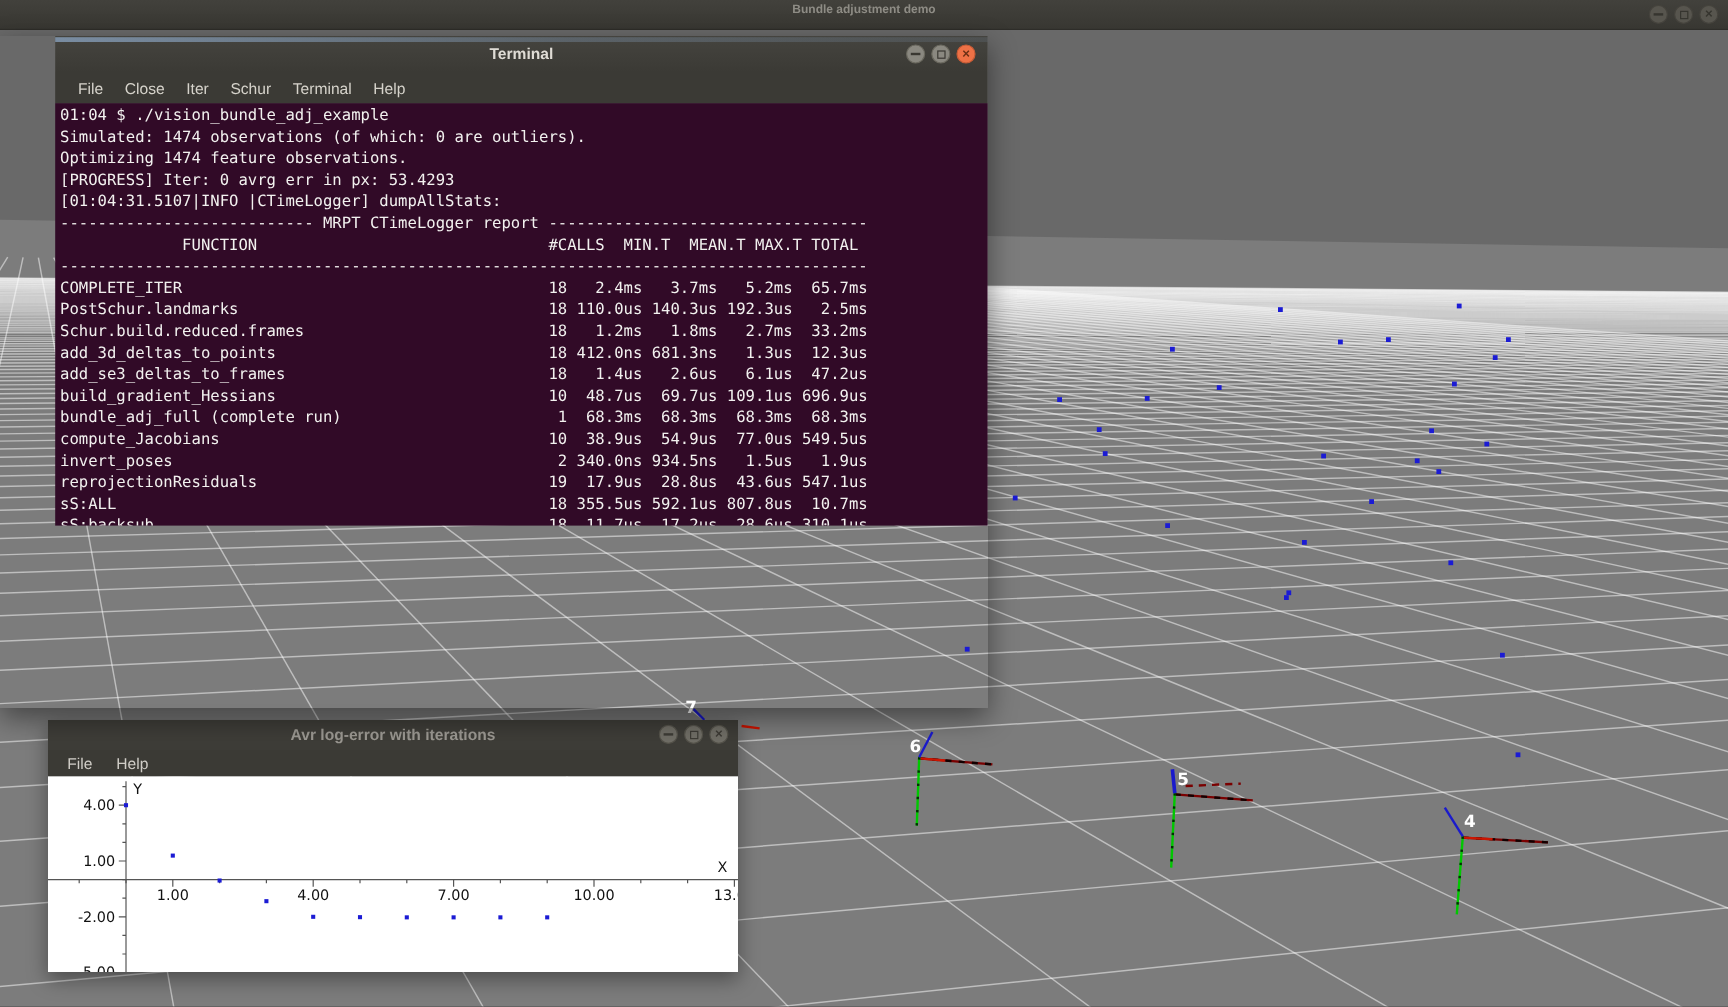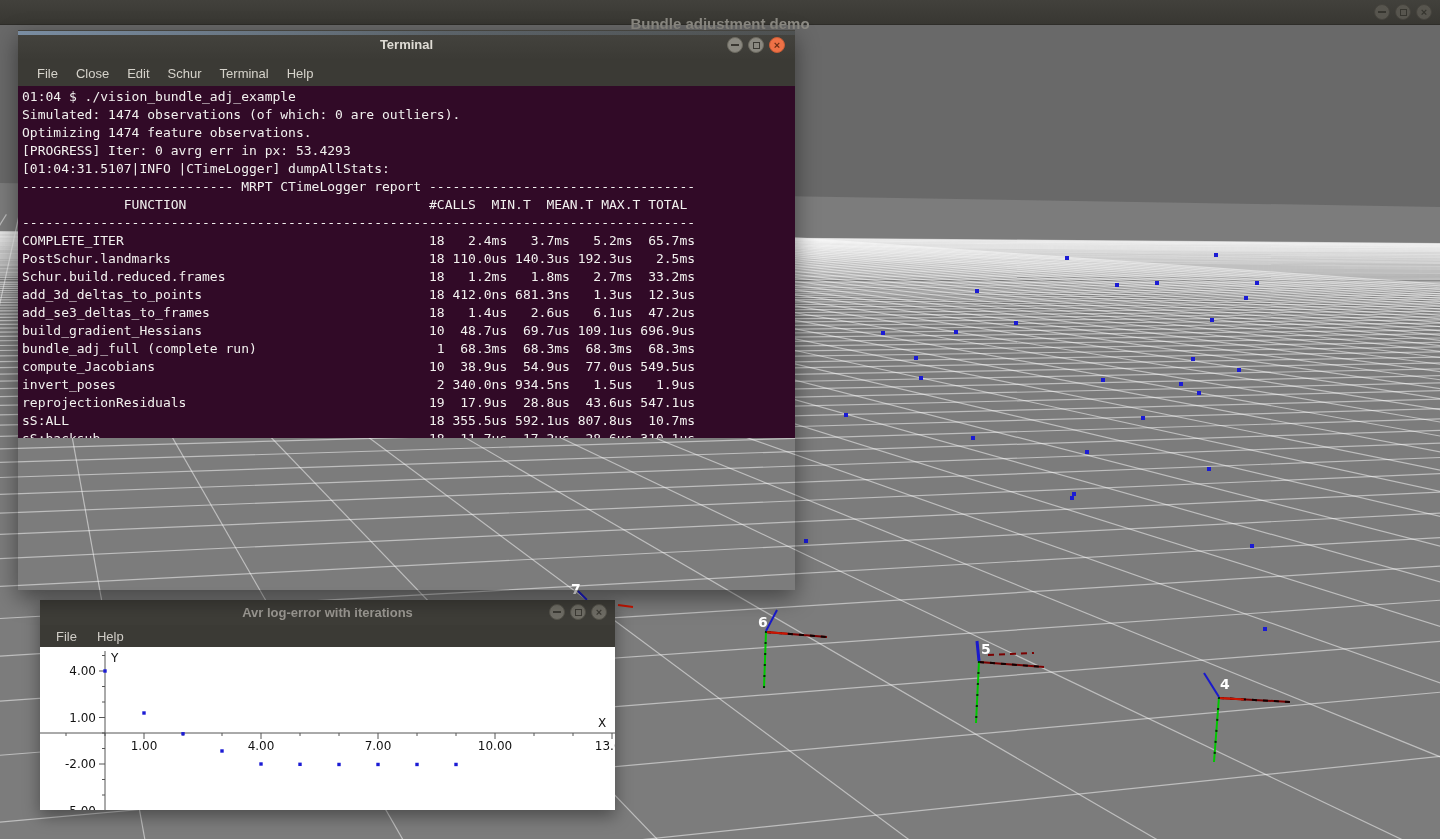--- a/index.html
+++ b/index.html
@@ -2,36 +2,36 @@
 <html><head>
 <meta charset="utf-8">
 <style>
   html,body{margin:0;padding:0;}
   body{width:1440px;height:839px;position:relative;overflow:hidden;background:#3a3936;
        font-family:"Liberation Sans",sans-serif;}
   
   .main-titlebar{position:absolute;left:0;top:0;width:1440px;height:24px;
     background:linear-gradient(#42413c,#383732);border-bottom:1px solid #2e2d29;z-index:1;}
   .main-titlebar .title{position:absolute;left:0;right:0;top:3px;text-align:center;
-    font-size:15px;font-weight:bold;color:#8e8c85;margin-top:12px;}
+    font-size:10px;font-weight:bold;color:#8e8c85;}
   .winbtns{position:absolute;right:8px;top:4px;display:flex;gap:5px;}
   .wbtn{width:16px;height:16px;border-radius:50%;display:flex;align-items:center;
     justify-content:center;box-sizing:border-box;}
   .wbtn.dim{background:#57554e;border:1px solid #45433d;color:#36352f;}
   .wbtn.plotb{background:#706e66;border:1px solid #55534b;color:#3d3b35;}
   .wbtn.termb{background:#8a8880;border:1px solid #6b695f;color:#3a3832;}
   .wbtn.close-orange{background:#ee7146;border:1px solid #c85c36;color:#6b2f15;}
   .glyph-min{display:block;width:8px;height:2px;background:currentColor;}
   .glyph-max{display:block;width:7px;height:7px;border:1.5px solid currentColor;box-sizing:border-box;}
   .glyph-x{font-size:11px;font-weight:bold;line-height:1;}
   
   #viewport3d{position:absolute;left:0;top:24px;z-index:0;}
   
-  .terminal{position:absolute;left:18px;top:30px;width:777px;height:560px;z-index:3;
-    box-shadow:0 8px 22px rgba(0,0,0,.45);}
+  .terminal{position:absolute;left:0;top:30px;width:777px;height:560px;z-index:3;
+    box-shadow:0 8px 22px rgba(0,0,0,.45);padding-left:46px;}
   .term-titlebar{position:relative;height:30px;background:linear-gradient(#45443f,#3b3a35);}
   .term-titlebar .sheen{position:absolute;left:0;top:1px;width:100%;height:4px;
     background:linear-gradient(90deg,rgba(150,180,215,.65),rgba(150,180,215,.28) 55%,rgba(150,180,215,.12));}
   .term-titlebar .title{position:absolute;left:0;right:0;top:7px;text-align:center;
     font-size:13px;font-weight:bold;color:#dfdcd5;}
   .term-titlebar .winbtns{top:7px;right:10px;}
   .term-menubar{height:26px;background:#3b3a35;display:flex;align-items:center;
     gap:0;padding-left:10px;}
   .term-menubar .menu-item{color:#d6d3cb;font-size:13px;padding:3px 9px;}
   .term-body{position:relative;height:352px;background:#310a27;overflow:hidden;}
@@ -356,21 +356,21 @@
           <span class="glyph-max"></span>
         </div>
       <div class="wbtn close-orange">
           <span class="glyph-x">×</span>
         </div>
     </div>
   </div>
   <div class="term-menubar">
       <span class="menu-item">File</span>
       <span class="menu-item">Close</span>
-      <span class="menu-item">Edit</span>
+      <span class="menu-item">Iter</span>
       <span class="menu-item">Schur</span>
       <span class="menu-item">Terminal</span>
       <span class="menu-item">Help</span>
     </div>
   <div class="term-body">
     <pre id="term-pre">01:04 $ ./vision_bundle_adj_example
 Simulated: 1474 observations (of which: 0 are outliers).
 Optimizing 1474 feature observations.
 [PROGRESS] Iter: 0 avrg err in px: 53.4293
 [01:04:31.5107|INFO |CTimeLogger] dumpAllStats:

